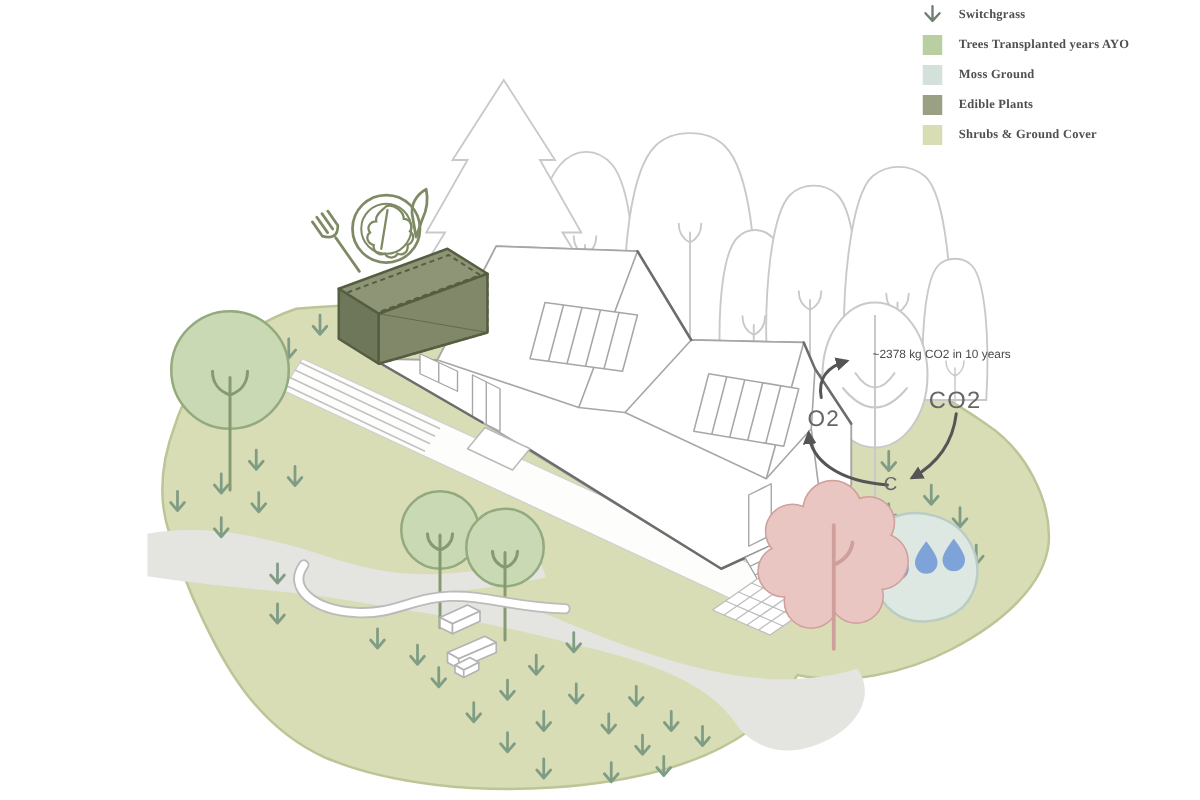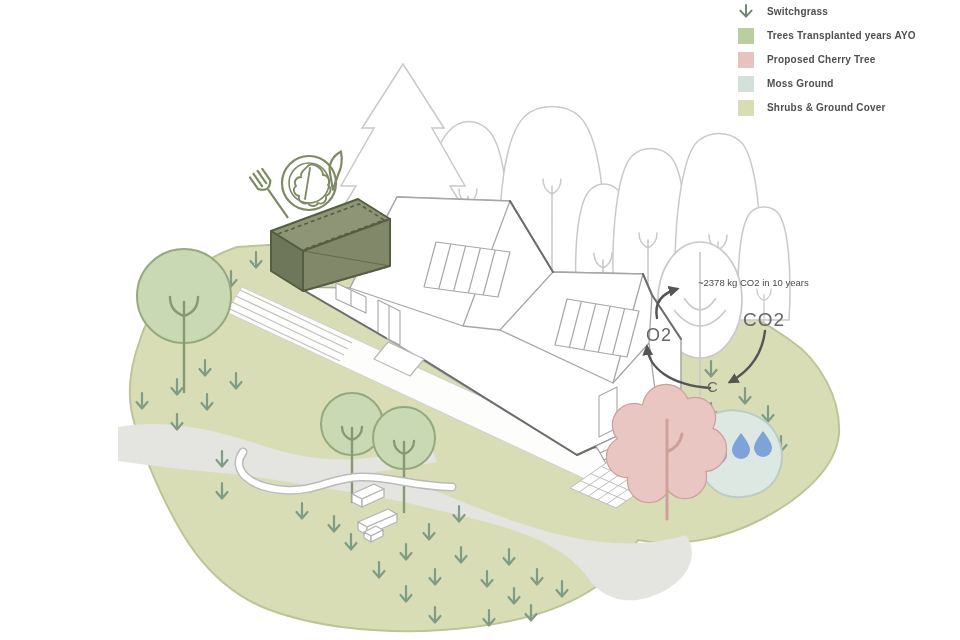--- a/index.html
+++ b/index.html
@@ -2,21 +2,21 @@
 <html><head>
 <meta charset="utf-8">
 <style>
   html,body{margin:0;padding:0;background:#fff;}
   #stage{position:relative;width:960px;height:640px;background:#ffffff;overflow:hidden;
          font-family:"Liberation Sans", sans-serif;}
   #scene{position:absolute;left:0;top:0;}
   .legend{position:absolute;left:738px;top:3px;width:215px;}
   .legend-row{display:flex;align-items:center;margin-bottom:7px;height:17px;}
   .legend-swatch{width:16px;height:16px;flex:0 0 16px;}
-  .legend-label{margin-left:13px;font-size:10px;font-weight:600;color:#4f4f4f;letter-spacing:.2px;}
+  .legend-label{margin-left:13px;font-size:10px;font-weight:600;color:#4f4f4f;letter-spacing:.2px;font-family:Liberation Serif, serif;}
   svg text{font-family:"Liberation Sans", sans-serif;}
 </style>
 </head>
 <body>
 
 <div id="stage">
 
 <svg id="scene" width="960" height="640" viewBox="0 0 960 640">
   <defs>
     <path id="sg" d="M0,0 L0,14 M-5.5,9 L0,15.5 M5.5,9 L0,15.5" fill="none" stroke-linecap="round" stroke-linejoin="round"></path>
@@ -281,29 +281,29 @@
     <span class="legend-label">Switchgrass</span>
   </div>
   <div class="legend-row">
     <svg class="legend-swatch" width="16" height="16">
       <rect width="16" height="16" fill="#b9cfa2"></rect>
     </svg>
     <span class="legend-label">Trees Transplanted years AYO</span>
   </div>
   <div class="legend-row">
     <svg class="legend-swatch" width="16" height="16">
-      <rect width="16" height="16" fill="#e7c3bd"></rect>
-    </svg>
-    <span class="legend-label">Proposed Cherry Tree</span>
+      <rect width="16" height="16" fill="#d4e0da"></rect>
+    </svg>
+    <span class="legend-label">Moss Ground</span>
   </div>
   <div class="legend-row">
     <svg class="legend-swatch" width="16" height="16">
-      <rect width="16" height="16" fill="#d4e0da"></rect>
-    </svg>
-    <span class="legend-label">Moss Ground</span>
+      <rect width="16" height="16" fill="#99a084"></rect>
+    </svg>
+    <span class="legend-label">Edible Plants</span>
   </div>
   <div class="legend-row">
     <svg class="legend-swatch" width="16" height="16">
       <rect width="16" height="16" fill="#d8ddb3"></rect>
     </svg>
     <span class="legend-label">Shrubs &amp; Ground Cover</span>
   </div>
 </div>
 
 </div>

